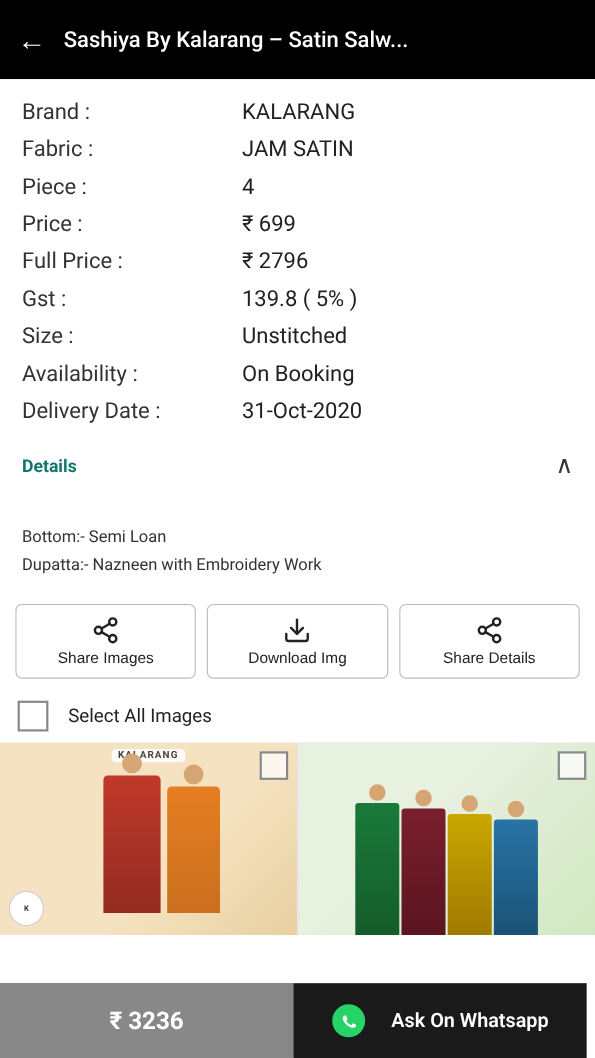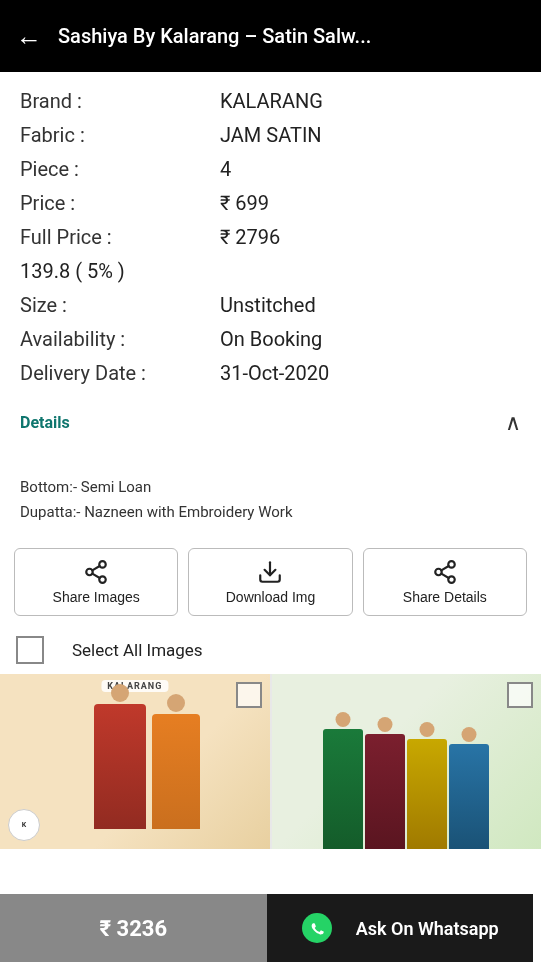--- a/index.html
+++ b/index.html
@@ -107,21 +107,21 @@
     .action-btn svg {
       width: 26px;
       height: 26px;
     }
 
     
     .select-all-row {
       display: flex;
       align-items: center;
       padding: 10px 16px;
-      gap: 28px;
+      gap: 18px;
       background: #fff;
     }
     .checkbox {
       width: 28px;
       height: 28px;
       border: 2px solid #888;
       background: #fff;
       display: inline-block;
     }
     .select-all-label {
@@ -335,20 +335,21 @@
   </div>
   <div class="info-row">
     <span class="info-label">Price :</span>
     <span class="info-value">₹ 699</span>
   </div>
   <div class="info-row">
     <span class="info-label">Full Price :</span>
     <span class="info-value">₹ 2796</span>
   </div>
   <div class="info-row">
+    <span class="info-label">Gst :</span>
     <span class="info-value">139.8 ( 5% )</span>
   </div>
   <div class="info-row">
     <span class="info-label">Size :</span>
     <span class="info-value">Unstitched</span>
   </div>
   <div class="info-row">
     <span class="info-label">Availability :</span>
     <span class="info-value">On Booking</span>
   </div>

